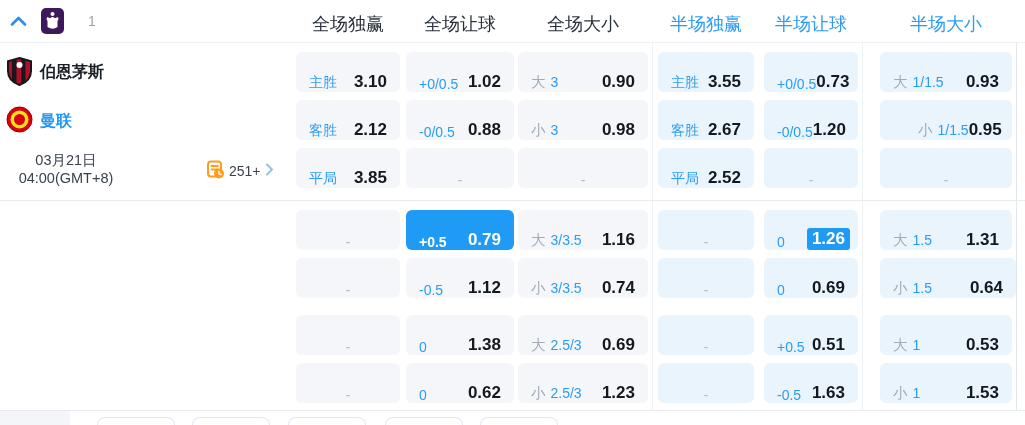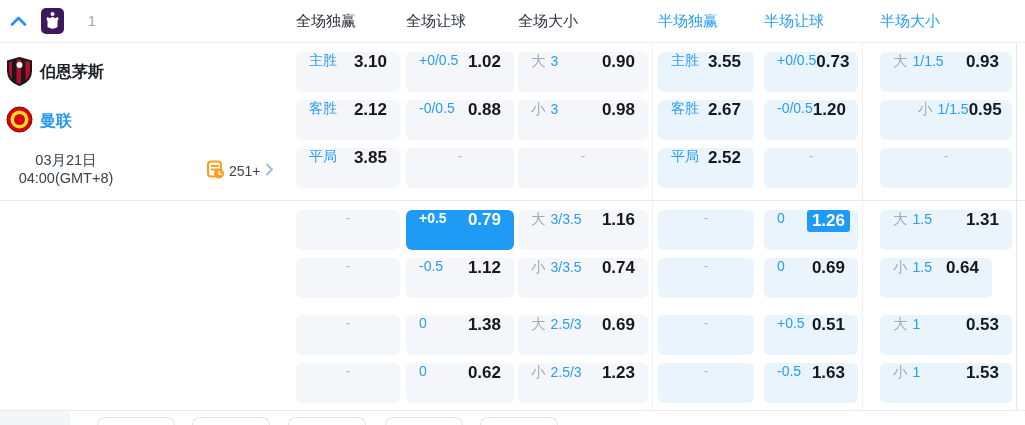--- a/index.html
+++ b/index.html
@@ -7,25 +7,25 @@
           font-family:"Liberation Sans","DejaVu Sans",sans-serif;}
   .vline{position:absolute;top:0;height:410px;width:1px;background:#edf0f5;}
   .vline.edge{background:#e3e7ee;}
   
   .hdr{position:absolute;left:0;top:0;width:1025px;height:42px;border-bottom:1px solid #eef1f6;background:#fff;}
   .hdr-left{position:absolute;left:10px;top:0;height:42px;display:flex;align-items:center;}
   .collapse{display:flex;align-items:center;cursor:pointer;margin-right:14px;}
   .pl-logo{margin-right:10px;display:flex;align-items:center;}
   .league-name{font-size:16.5px;font-weight:700;color:#1b2026;letter-spacing:.5px;}
   .league-count{margin-left:14px;font-size:14px;color:#9aa3ad;}
-  .col-h{position:absolute;top:12px;font-size:15px;}
+  .col-h{position:absolute;top:12px;text-align:center;font-size:18px;}
   .tone-dark{color:#2b323c;}
   .tone-blue{color:#2b9cf4;}
   
-  .cell{position:absolute;height:40px;border-radius:6px;display:flex;align-items:flex-start;
+  .cell{position:absolute;height:40px;border-radius:6px;display:flex;align-items:flex-end;
         justify-content:space-between;padding:0 13px;box-sizing:border-box;cursor:pointer;}
   .bg-gray{background:#f4f6f9;}
   .bg-blue{background:#e9f4fd;}
   .cell.center{justify-content:center;cursor:default;}
   .lbl{font-size:14px;white-space:nowrap;}
   .lbl.blue{color:#2b9cf4;}
   .side{color:#a2abb8;margin-right:5px;font-size:14.5px;}
   .line{color:#2b9cf4;font-size:14px;}
   .val{font-size:17px;font-weight:700;color:#15181d;white-space:nowrap;}
   .chip{background:#1f9bf5;color:#fff;border-radius:3px;padding:1px 5px;margin-right:-5px;}
@@ -234,21 +234,21 @@
         <span class="lbl"><span class="side">小</span><span class="line">3/3.5</span></span>
         <span class="val">0.74</span>
       </div>
       <div class="cell bg-blue center" style="left: 658px; width: 96px; top: 258px;">
         <span class="dash">-</span>
       </div>
       <div class="cell bg-blue" style="left: 764px; width: 94px; top: 258px;">
         <span class="lbl blue">0</span>
         <span class="val">0.69</span>
       </div>
-      <div class="cell bg-blue" style="left: 880px; width: 112px; top: 258px;">
+      <div class="cell bg-blue" style="left: 880px; width: 136px; top: 258px;">
         <span class="lbl"><span class="side">小</span><span class="line">1.5</span></span>
         <span class="val">0.64</span>
       </div>
       <div class="cell bg-gray center" style="left: 296px; width: 104px; top: 315px;">
         <span class="dash">-</span>
       </div>
       <div class="cell bg-gray" style="left: 406px; width: 108px; top: 315px;">
         <span class="lbl blue">0</span>
         <span class="val">1.38</span>
       </div>

